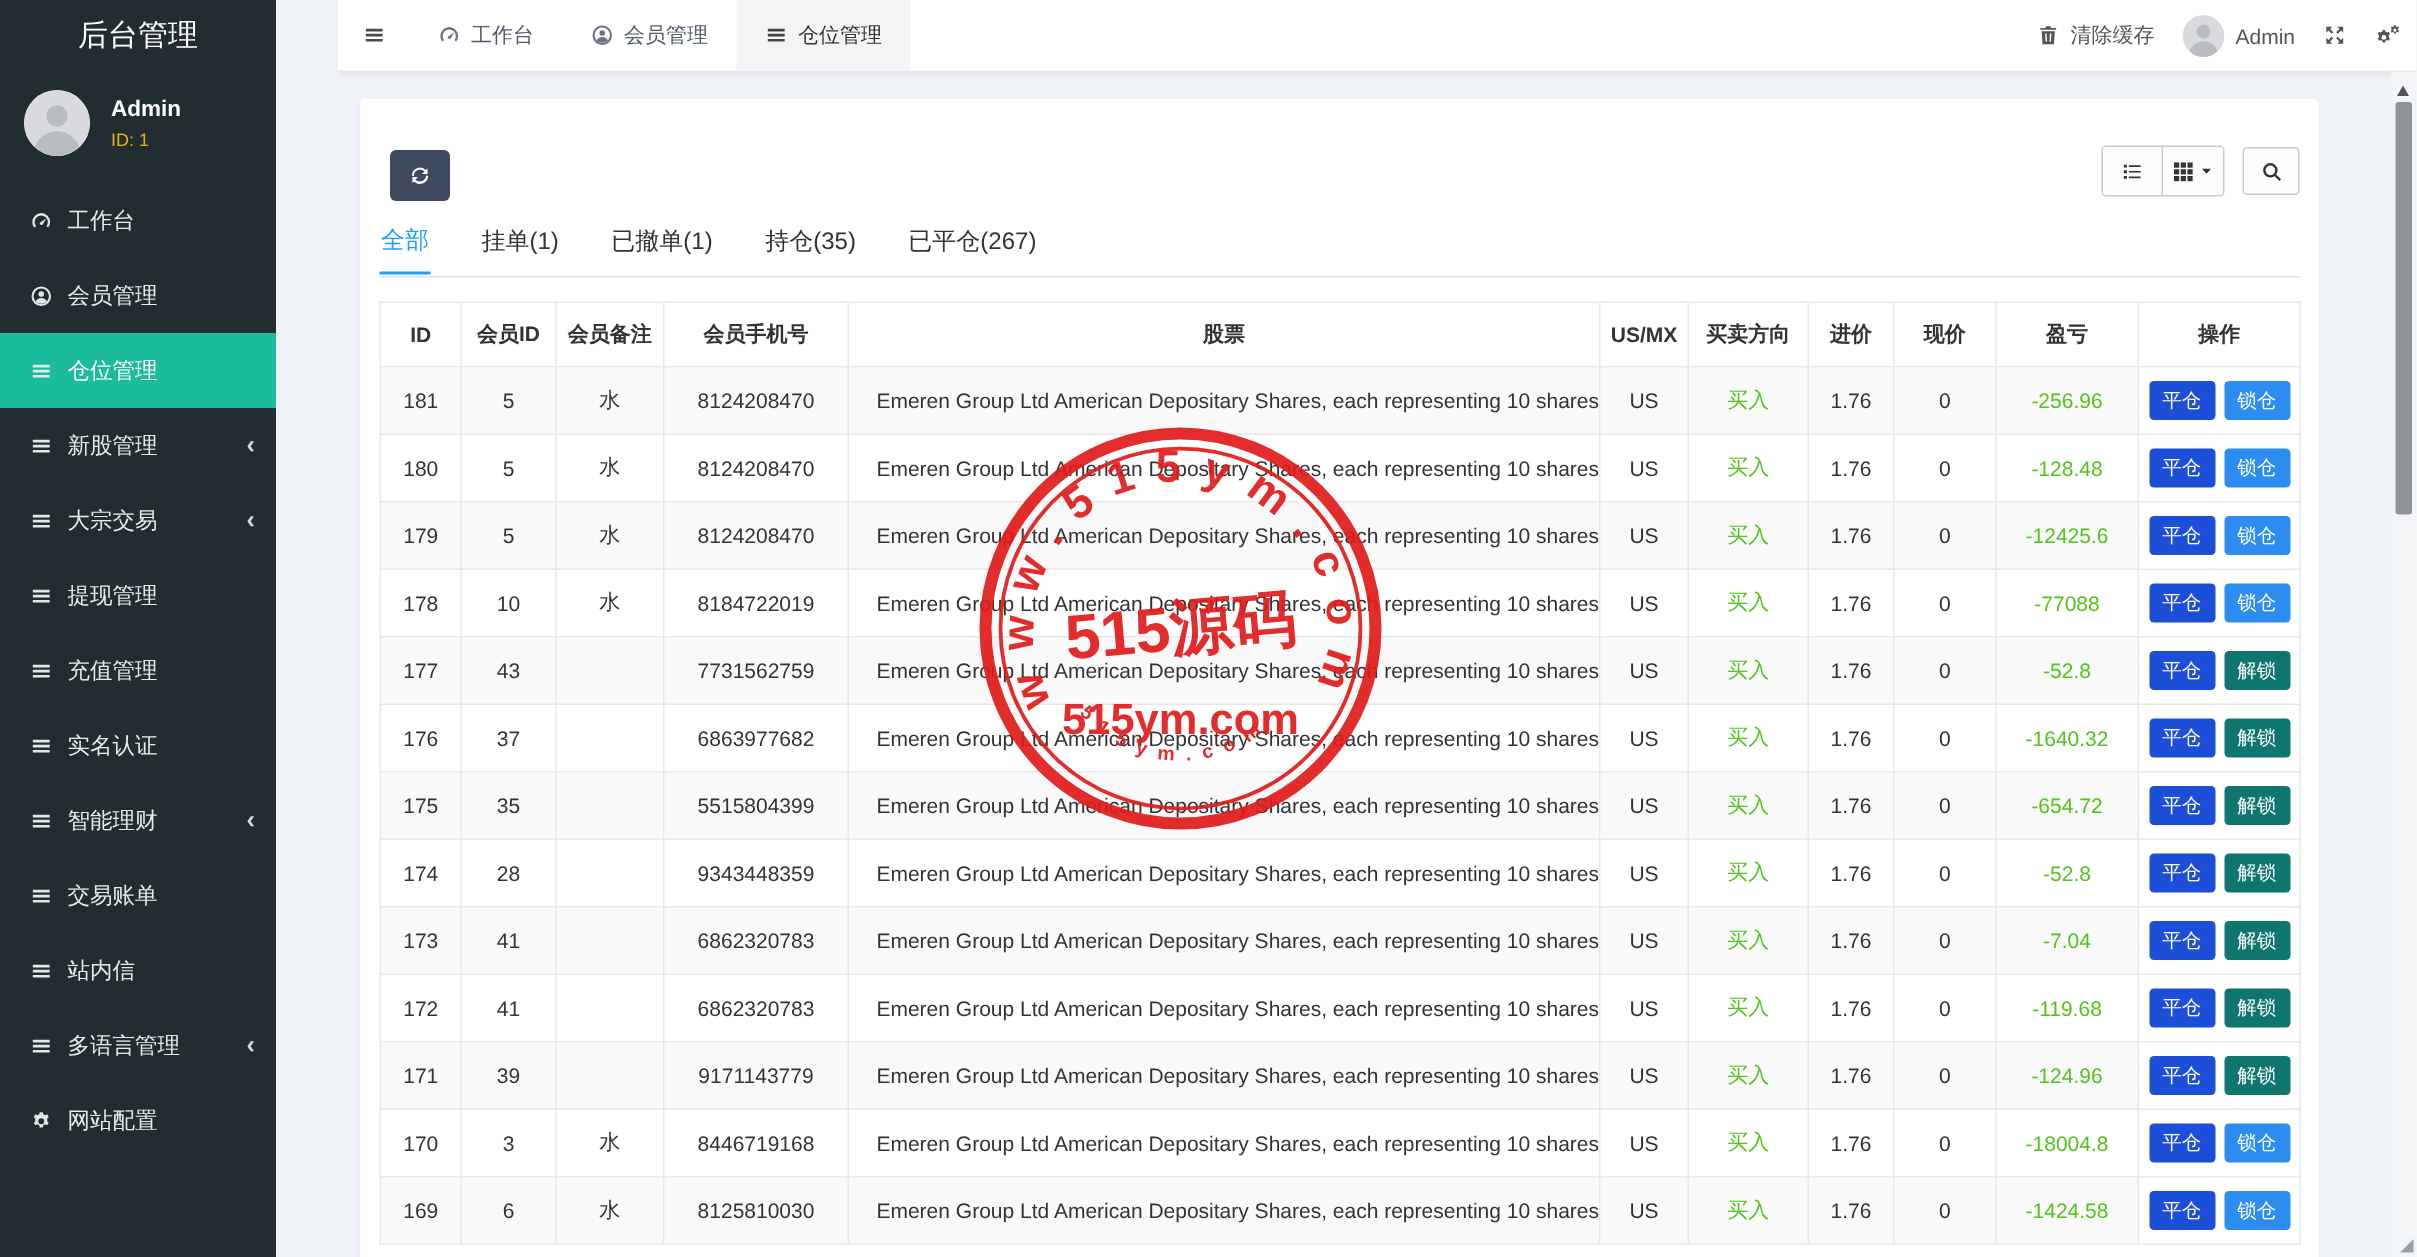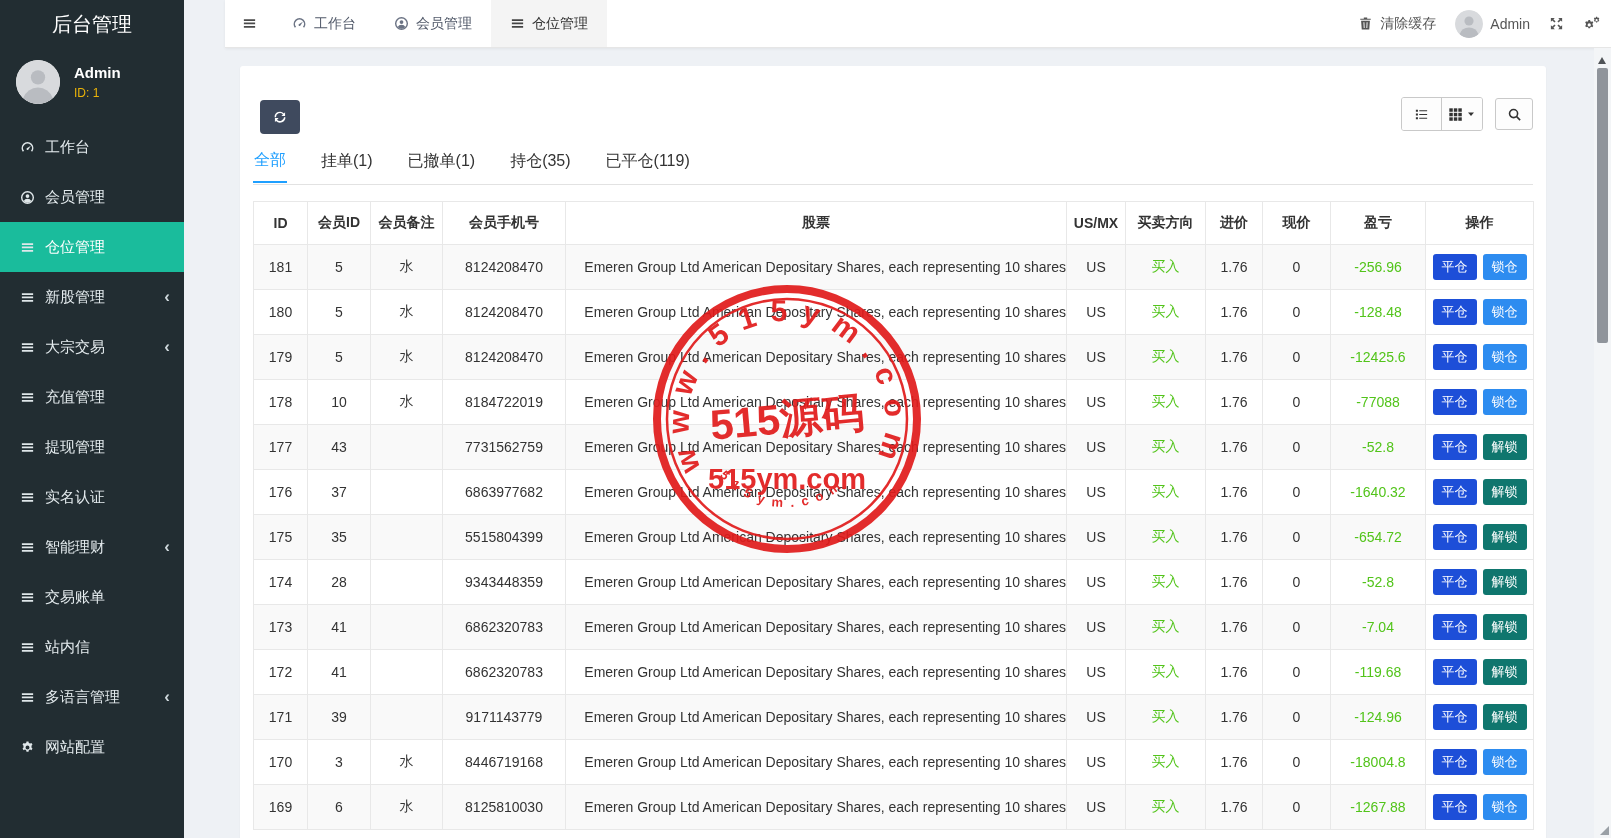--- a/index.html
+++ b/index.html
@@ -130,29 +130,29 @@
         </span>
         <span>大宗交易</span>
         <span class="chev">‹</span>
       </div>
       <div class="side-item">
         <span class="icn">
           <svg viewBox="0 0 16 16" width="15" height="15">
             <path fill="currentColor" d="M2 3.4h12v1.9H2zM2 7h12v1.9H2zM2 10.6h12v1.9H2z"></path>
           </svg>
         </span>
+        <span>提现管理</span>
+      </div>
+      <div class="side-item">
+        <span class="icn">
+          <svg viewBox="0 0 16 16" width="15" height="15">
+            <path fill="currentColor" d="M2 3.4h12v1.9H2zM2 7h12v1.9H2zM2 10.6h12v1.9H2z"></path>
+          </svg>
+        </span>
         <span>充值管理</span>
-      </div>
-      <div class="side-item">
-        <span class="icn">
-          <svg viewBox="0 0 16 16" width="15" height="15">
-            <path fill="currentColor" d="M2 3.4h12v1.9H2zM2 7h12v1.9H2zM2 10.6h12v1.9H2z"></path>
-          </svg>
-        </span>
-        <span>提现管理</span>
       </div>
       <div class="side-item">
         <span class="icn">
           <svg viewBox="0 0 16 16" width="15" height="15">
             <path fill="currentColor" d="M2 3.4h12v1.9H2zM2 7h12v1.9H2zM2 10.6h12v1.9H2z"></path>
           </svg>
         </span>
         <span>实名认证</span>
       </div>
       <div class="side-item">
@@ -325,21 +325,21 @@
           </svg>
         </span>
       </span>
   </div>
 
   <div class="tabs" id="content-tabs">
       <span class="tab active">全部</span>
       <span class="tab">挂单(1)</span>
       <span class="tab">已撤单(1)</span>
       <span class="tab">持仓(35)</span>
-      <span class="tab">已平仓(119)</span>
+      <span class="tab">已平仓(267)</span>
     </div>
 
   <table>
     <colgroup>
       <col style="width:54px">
         <col style="width:63px">
         <col style="width:72px">
         <col style="width:123px">
       <col style="width:501px">
         <col style="width:59px">
@@ -524,21 +524,21 @@
         <tr>
           <td>169</td>
           <td>6</td>
           <td>水</td>
           <td>8125810030</td>
           <td class="stock">Emeren Group Ltd American Depositary Shares, each representing 10 shares</td>
           <td>US</td>
           <td class="green">买入</td>
           <td>1.76</td>
           <td>0</td>
-          <td class="green">-1267.88</td>
+          <td class="green">-1424.58</td>
           <td class="op"><span class="btn btn-close">平仓</span><span class="btn btn-lock">锁仓</span></td>
         </tr>
       </tbody>
   </table>
 </div>
 
 <svg class="stamp" viewBox="0 0 276 276">
   <circle cx="138" cy="138" r="130" fill="none" stroke="#e11b1b" stroke-width="8"></circle>
   <circle cx="138" cy="138" r="120" fill="none" stroke="#e11b1b" stroke-width="2.5"></circle>
   <defs>

